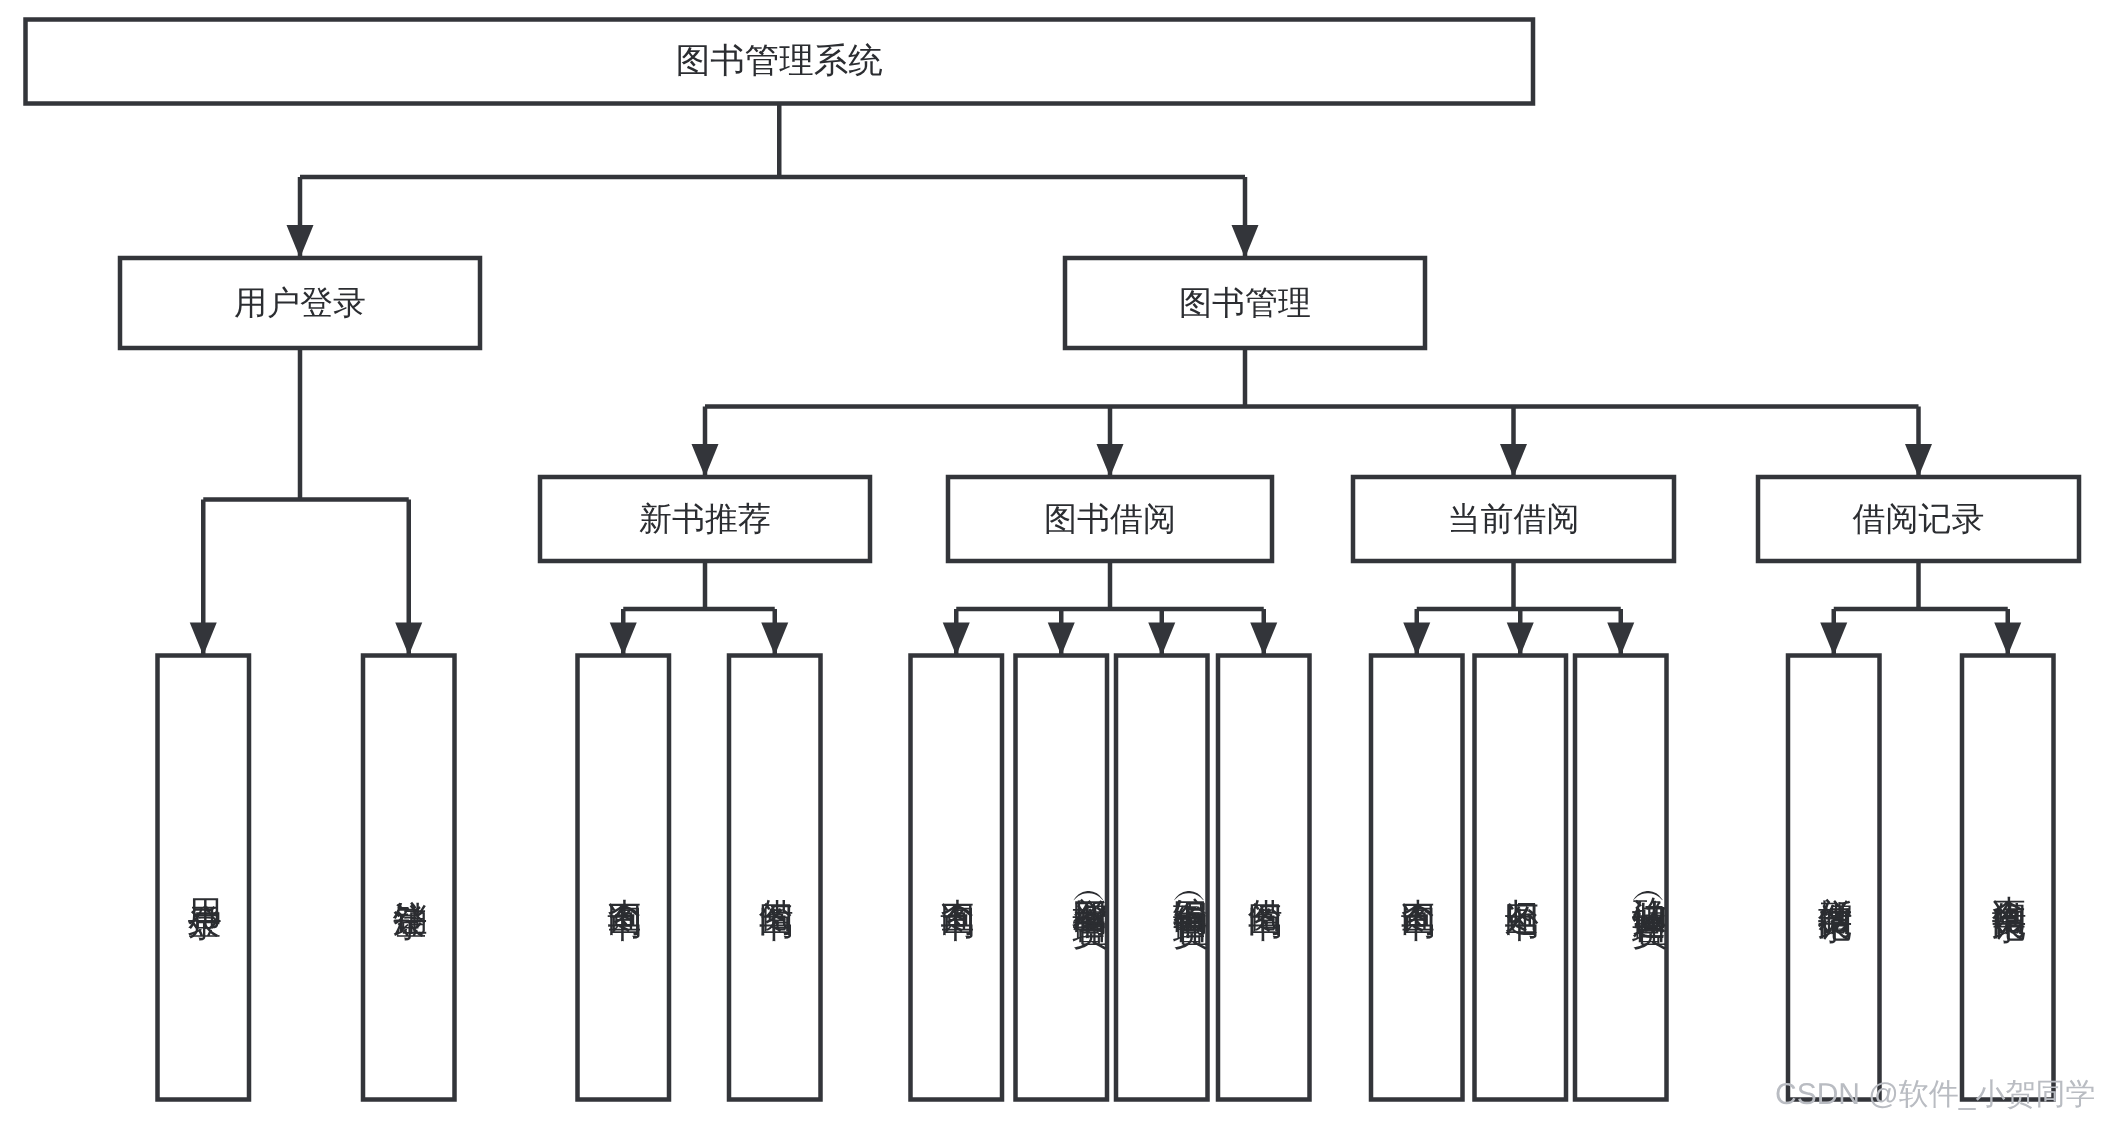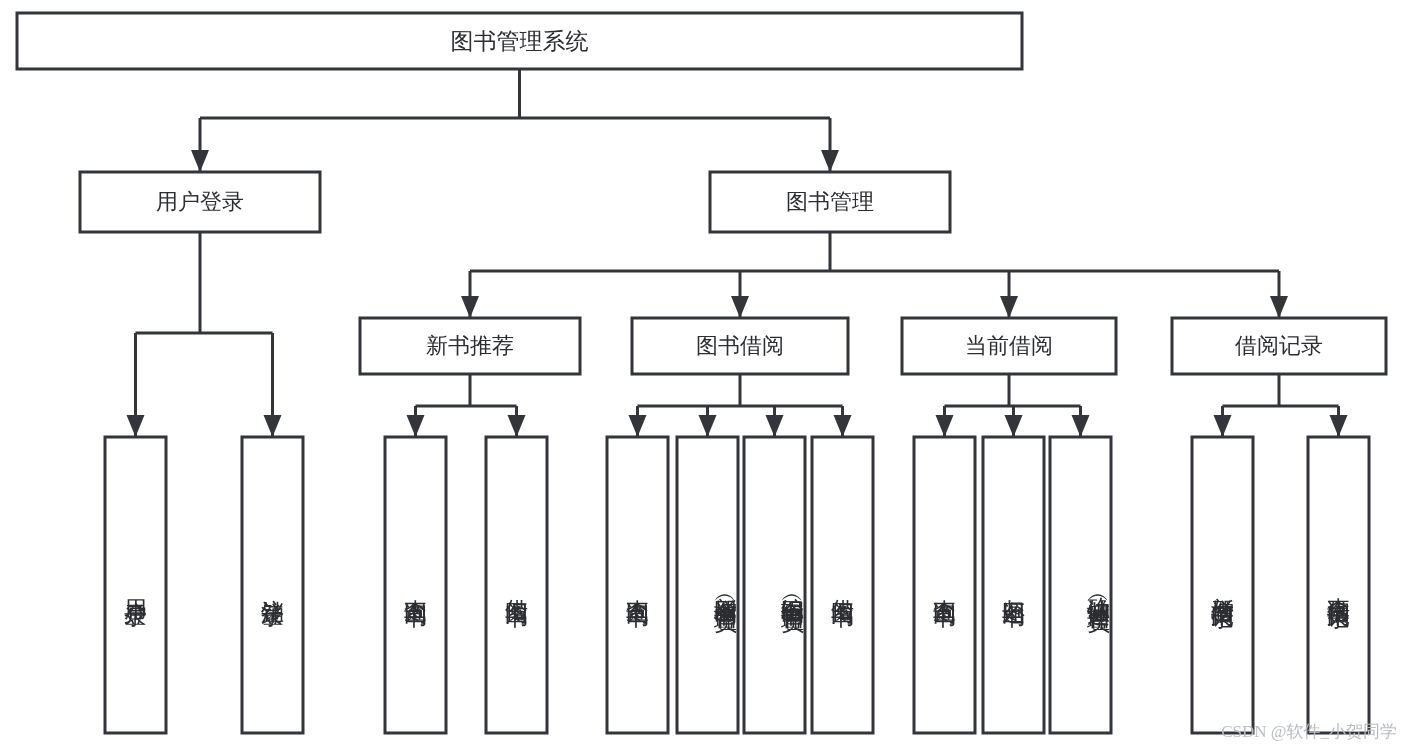--- a/index.html
+++ b/index.html
@@ -72,22 +72,22 @@
     pointer-events: none;
   }
   .leaf-box-hit {
     position: absolute;
     background: transparent;
   }
   #watermark {
     position: absolute;
     right: 8px;
     bottom: 4px;
-    font-family: Liberation Serif, serif;
-    font-size: 17px;
+    font-family: Liberation Sans, sans-serif;
+    font-size: 20px;
     color: #b9bcc2;
     white-space: nowrap;
     user-select: none;
   }
 </style>
 </head>
 <body>
 
 <div id="diagram-root">
   <svg id="diagram-svg" viewBox="0 0 1405 747">

